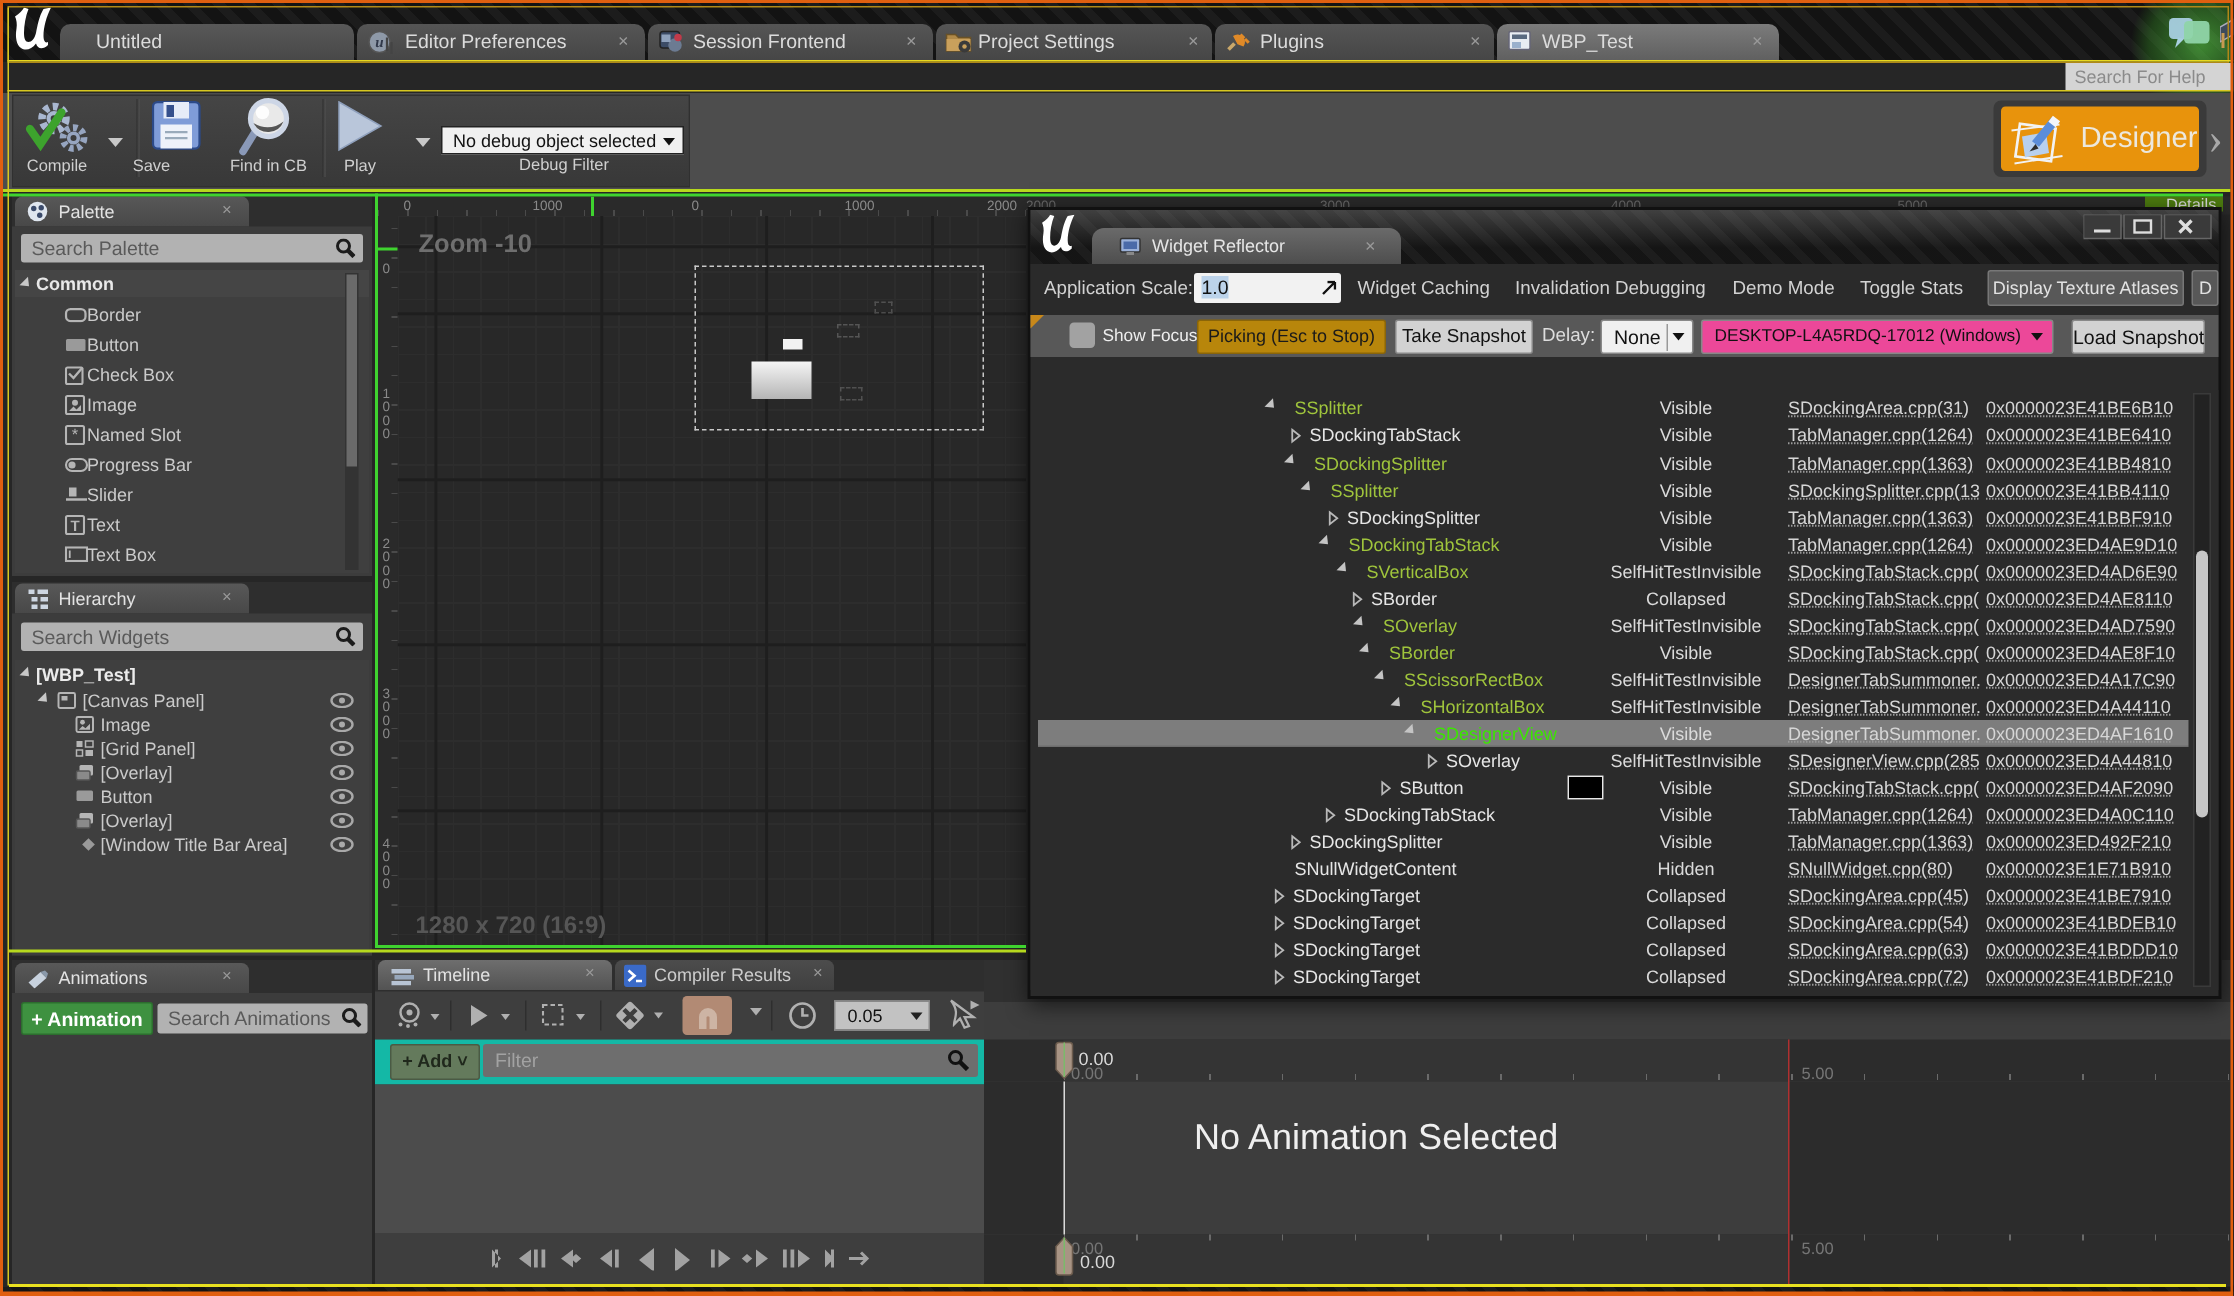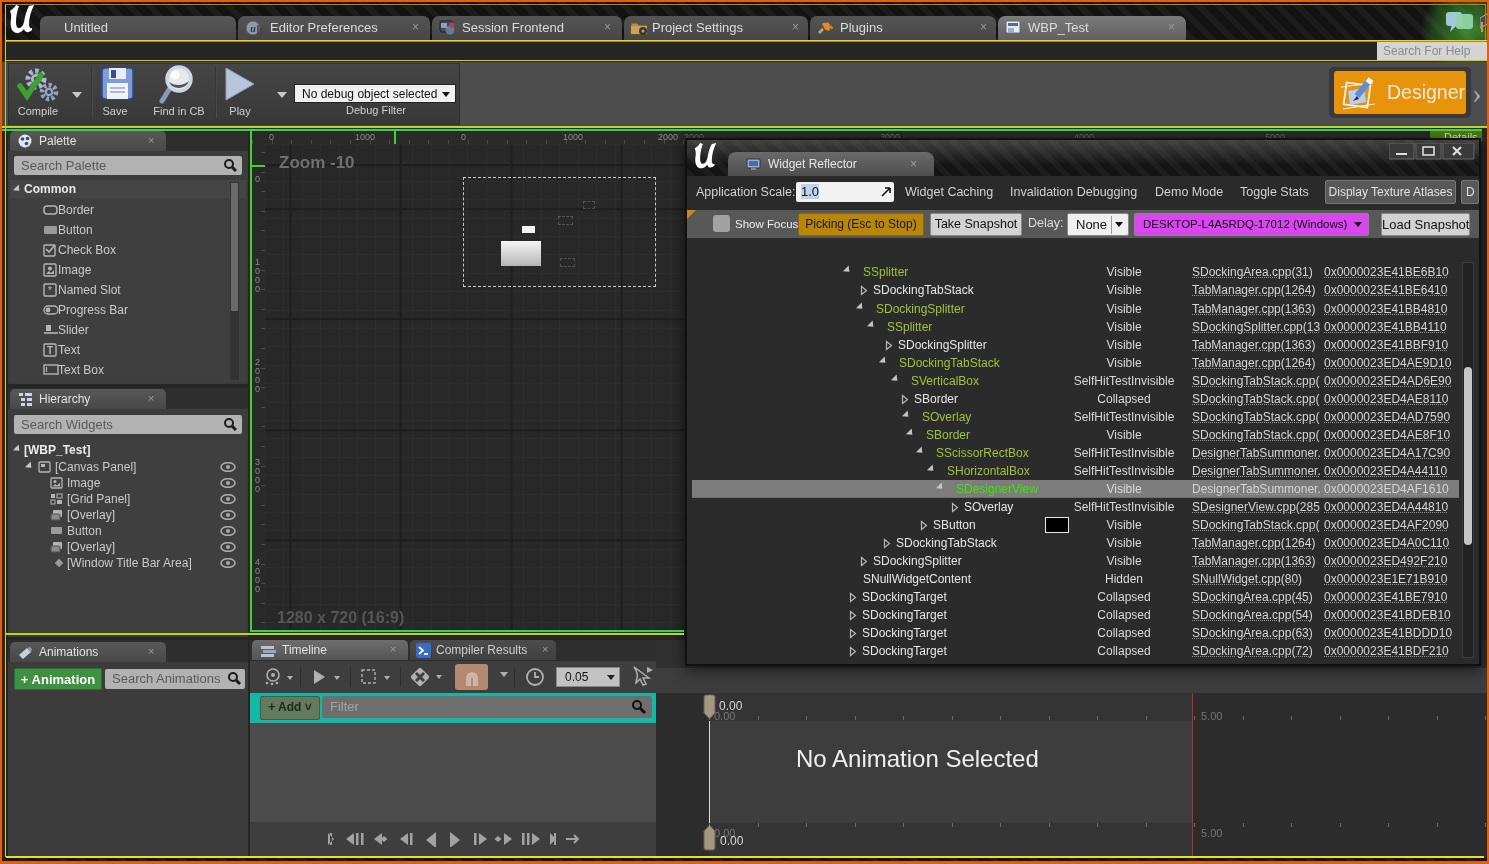--- a/index.html
+++ b/index.html
@@ -148,21 +148,21 @@
     <path d="M11 18 a11 11 0 0 0 20 -1 c-6 5 -14 5 -20 1z" fill="#555"></path>
     <circle cx="17" cy="11" r="4.5" fill="#fff" opacity=".9"></circle>
   </svg>
   <svg class="abs" style="left:224px;top:67px;" width="32" height="34">
     <path d="M2 1 L30 17 L2 33 z" fill="#b9c6da" stroke="#8fa0bc" stroke-width="1"></path>
   </svg>
   <span class="abs" style="left:72px;top:92px;width:0;height:0;border:5px solid transparent;border-top:6px solid #c8c8c8;"></span>
   <span class="abs" style="left:277px;top:92px;width:0;height:0;border:5px solid transparent;border-top:6px solid #c8c8c8;"></span>
 
   <div class="tblabel" style="left:14px;top:105px;width:48px;">Compile</div>
-  <div class="tblabel" style="left:96px;top:105px;width:38px;">Save</div>
+  <div class="tblabel" style="left:82px;top:105px;width:38px;">Save</div>
   <div class="tblabel" style="left:148px;top:105px;width:62px;">Find in CB</div>
   <div class="tblabel" style="left:222px;top:105px;width:36px;">Play</div>
   <div class="tblabel" style="left:330px;top:104px;width:92px;">Debug Filter</div>
 
   <div class="abs" style="left:294px;top:84px;width:162px;height:19px;background:#f0f0f0;border:1px solid #222;
     font-size:12px;line-height:18px;color:#111;padding-left:7px;box-sizing:border-box;">No debug object selected
     <span style="position:absolute;right:5px;top:7px;width:0;height:0;border:4px solid transparent;border-top:5px solid #111;"></span></div>
 
   <div class="abs" style="left:1329px;top:67px;width:142px;height:51px;background:#3a3a3a;border-radius:5px;"></div>
   <div class="abs" style="left:1334px;top:71px;width:132px;height:43px;background:#e8930c;border-radius:3px;"></div>
@@ -627,21 +627,21 @@
       <span class="abs" style="left:48px;top:8px;color:#eee;font-size:11.5px;">Show Focus</span>
       <div class="abs" style="left:111px;top:3px;width:126px;height:23px;background:#b8860b;border:1px solid #8a6508;border-radius:2px;
         color:#1a1a1a;font-size:12px;line-height:21px;text-align:center;box-sizing:border-box;white-space:nowrap;">Picking (Esc to Stop)</div>
       <div class="abs" style="left:243px;top:3px;width:92px;height:23px;background:#d2d2d2;border:1px solid #888;border-radius:2px;
         color:#111;font-size:12.5px;line-height:21px;text-align:center;box-sizing:border-box;white-space:nowrap;">Take Snapshot</div>
       <span class="abs" style="left:341px;top:6px;color:#ddd;font-size:12.5px;">Delay:</span>
       <div class="abs" style="left:380px;top:3px;width:62px;height:23px;background:#f0f0f0;border:1px solid #888;border-radius:2px;
         color:#111;font-size:13px;line-height:21px;padding-left:8px;box-sizing:border-box;">None
         <span style="position:absolute;right:5px;top:8px;width:0;height:0;border:4px solid transparent;border-top:5px solid #111;"></span>
         <span style="position:absolute;right:16px;top:2px;width:1px;height:18px;background:#999;"></span></div>
-      <div class="abs" style="left:447px;top:3px;width:235px;height:23px;background:#d946ef;border:1px solid #888;border-radius:2px;
+      <div class="abs" style="left:447px;top:3px;width:235px;height:23px;background:#ec4899;border:1px solid #888;border-radius:2px;
         color:#111;font-size:11.5px;line-height:21px;padding-left:8px;box-sizing:border-box;white-space:nowrap;">DESKTOP-L4A5RDQ-17012 (Windows)
         <span style="position:absolute;right:6px;top:8px;width:0;height:0;border:4px solid transparent;border-top:5px solid #111;"></span></div>
       <div class="abs" style="left:694px;top:3px;width:89px;height:23px;background:#d2d2d2;border:1px solid #888;border-radius:2px;
         color:#111;font-size:13px;line-height:21px;text-align:center;box-sizing:border-box;white-space:nowrap;">Load Snapshot</div>
     </div>
 
 
     <div id="wtable" class="abs" style="left:0;top:120px;width:792px;height:400px;background:#2b2b2b;
       font-size:12px;color:#e4e4e4;">
       <div class="abs" style="left:5px;top:3.4px;width:767px;height:18px;line-height:18px;">

